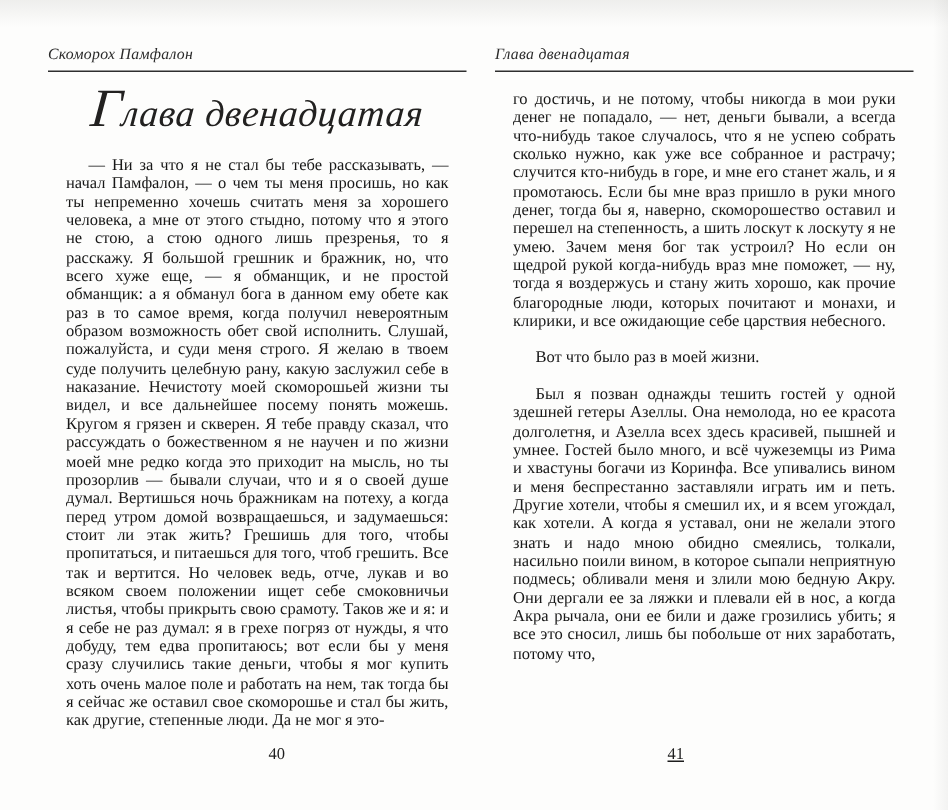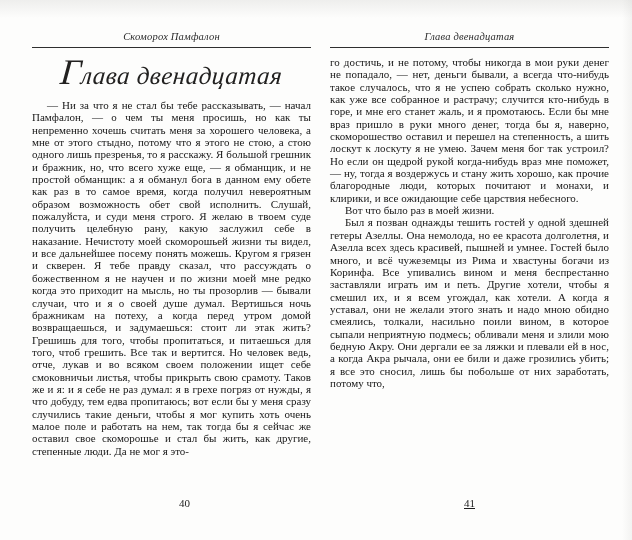--- a/index.html
+++ b/index.html
@@ -28,21 +28,20 @@
   .page {
     position: absolute; top: 30px;
     width: 279px;
   }
   .page-left  { left: 32px; }
   .page-right { left: 330px; }
   .running-head {
     font-style: italic;
     font-size: 10.5px;
     line-height: 13px;
-    text-align: center;
     letter-spacing: 0.2px;
     color: #2a2a2a;
     padding-bottom: 4px;
     border-bottom: 1.4px solid #2f2f2f;
   }
   .chapter-title {
     font-style: italic;
     font-size: 25px;
     line-height: 30px;
     text-align: center;
@@ -54,32 +53,32 @@
   .chapter-title::first-letter {
     font-size: 36px;
   }
   .body-text {
     font-size: 11px;
     line-height: 12.35px;
     text-align: justify;
     color: #171717;
   }
   .page-right .body-text { margin-top: 8px; }
-  .body-text p { margin: 0; }
+  .body-text p { margin: 12px; }
   .body-text p.indent { text-indent: 15px; }
   .page-number {
     position: absolute;
     top: 497px;
     width: 279px;
     text-align: center;
     font-size: 11px;
     color: #1d1d1d;
   }
   .page-number-left  { left: 45px; }
-  .page-number-right { left: 330px; text-decoration: underline; }
+  .page-number-right { left: 311px; text-decoration: underline; }
 </style>
 </head>
 <body>
 
 <div class="spread">
   <div class="scan-haze"></div>
   <div class="scan-haze-right"></div>
 
   <div class="page page-left">
     <div class="running-head">Скоморох Памфалон</div>

